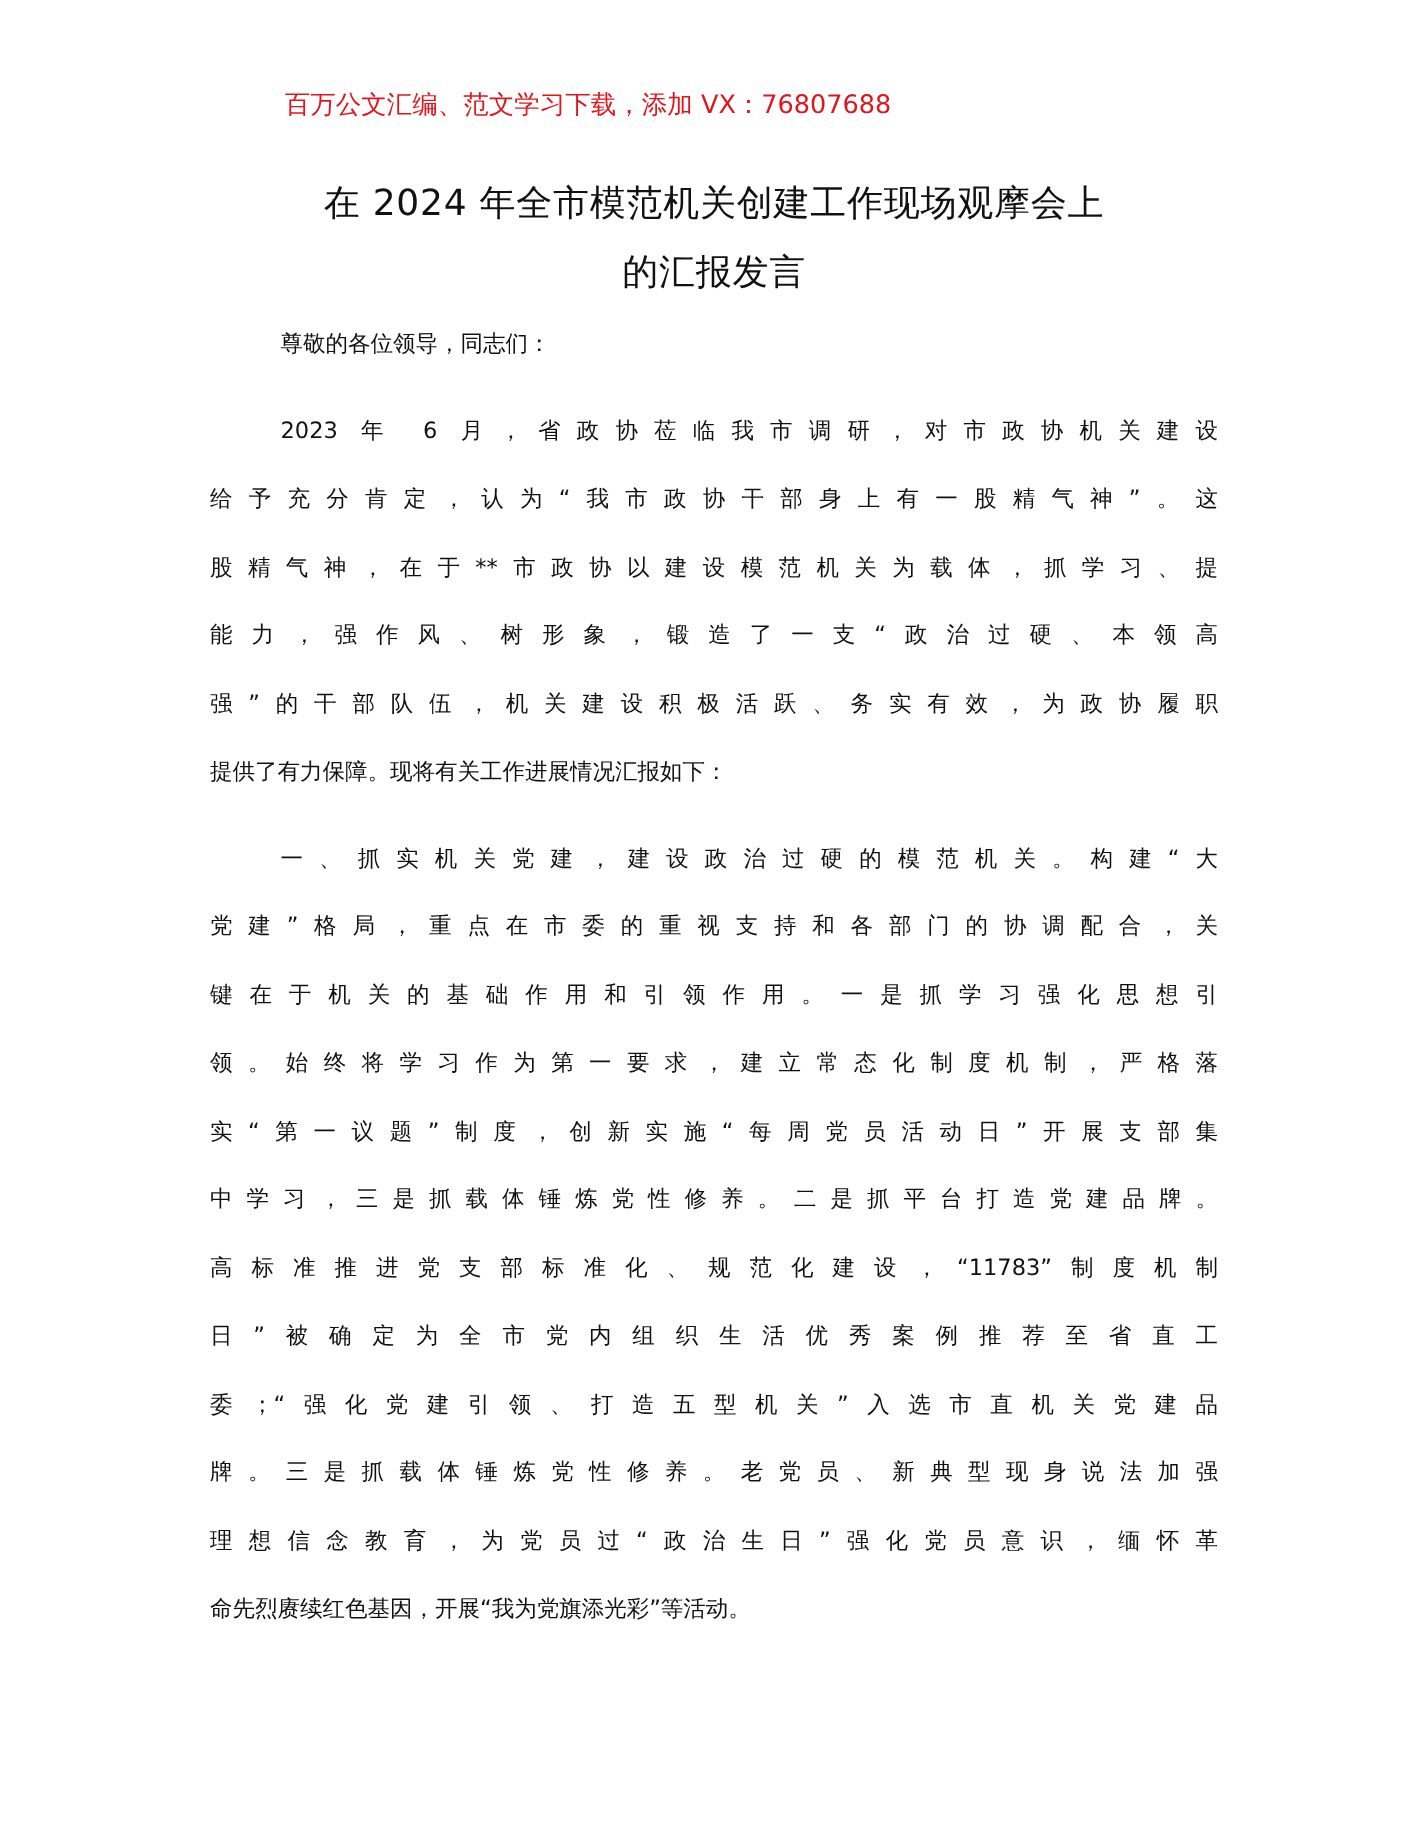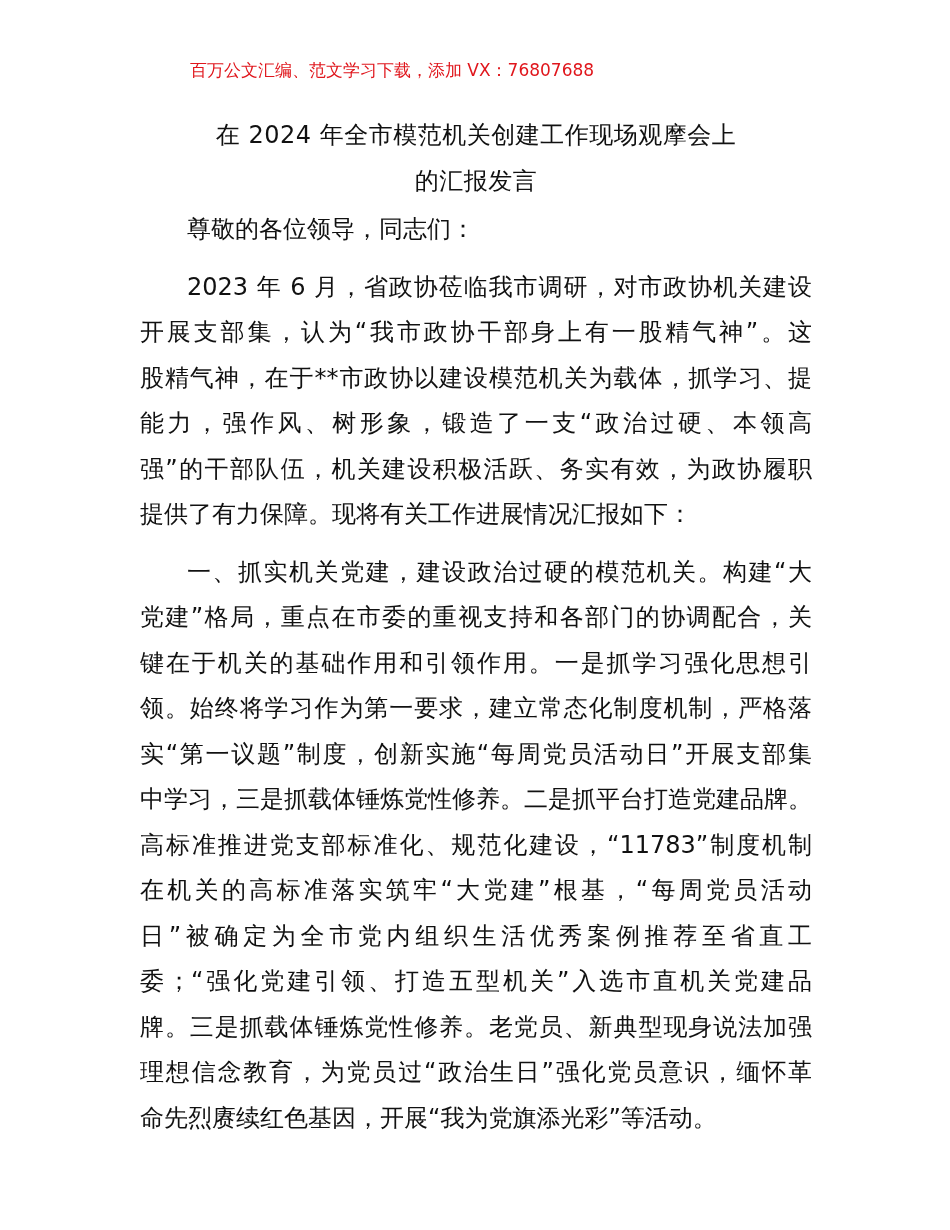--- a/index.html
+++ b/index.html
@@ -34,21 +34,21 @@
   }
   .title {
     text-align: center;
     font-size: 24px;
     line-height: 46px;
     margin: 0;
     font-weight: normal;
     letter-spacing: 0.5px;
   }
   .para {
-    font-size: 24px;
+    font-size: 15px;
     line-height: 45.5px;
     text-indent: 47px;
     margin: 0;
     text-align: justify;
     text-justify: inter-character;
   }
   .salutation {
     margin-top: 3px;
   }
   .p1 {
@@ -80,35 +80,34 @@
 <div class="doc">
   <h1 class="title">
     <span class="line last" style="text-align:center;text-align-last:center;">在 2024 年全市模范机关创建工作现场观摩会上</span>
     <span class="line last" style="text-align:center;text-align-last:center;">的汇报发言</span>
   </h1>
 
   <p class="para salutation">尊敬的各位领导，同志们：</p>
 
   <div class="para lined p1">
     <span class="line first">2023 年 6 月，省政协莅临我市调研，对市政协机关建设</span>
-    <span class="line">开展支部集，认为“我市政协干部身上有一股精气神”。这</span>
+    <span class="line">给予充分肯定，认为“我市政协干部身上有一股精气神”。这</span>
     <span class="line">股精气神，在于**市政协以建设模范机关为载体，抓学习、提</span>
     <span class="line">能力，强作风、树形象，锻造了一支“政治过硬、本领高</span>
     <span class="line">强”的干部队伍，机关建设积极活跃、务实有效，为政协履职</span>
     <span class="line last">提供了有力保障。现将有关工作进展情况汇报如下：</span>
   </div>
 
   <div class="para lined p2">
     <span class="line first">一、抓实机关党建，建设政治过硬的模范机关。构建“大</span>
     <span class="line">党建”格局，重点在市委的重视支持和各部门的协调配合，关</span>
     <span class="line">键在于机关的基础作用和引领作用。一是抓学习强化思想引</span>
     <span class="line">领。始终将学习作为第一要求，建立常态化制度机制，严格落</span>
     <span class="line">实“第一议题”制度，创新实施“每周党员活动日”开展支部集</span>
     <span class="line">中学习，三是抓载体锤炼党性修养。二是抓平台打造党建品牌。</span>
     <span class="line">高标准推进党支部标准化、规范化建设，“11783”制度机制</span>
-    <span class="line">在机关的高标准落实筑牢“大党建”根基，“每周党员活动</span>
     <span class="line">日”被确定为全市党内组织生活优秀案例推荐至省直工</span>
     <span class="line">委；“强化党建引领、打造五型机关”入选市直机关党建品</span>
     <span class="line">牌。三是抓载体锤炼党性修养。老党员、新典型现身说法加强</span>
     <span class="line">理想信念教育，为党员过“政治生日”强化党员意识，缅怀革</span>
     <span class="line last">命先烈赓续红色基因，开展“我为党旗添光彩”等活动。</span>
   </div>
 </div>
 
 </body></html>

